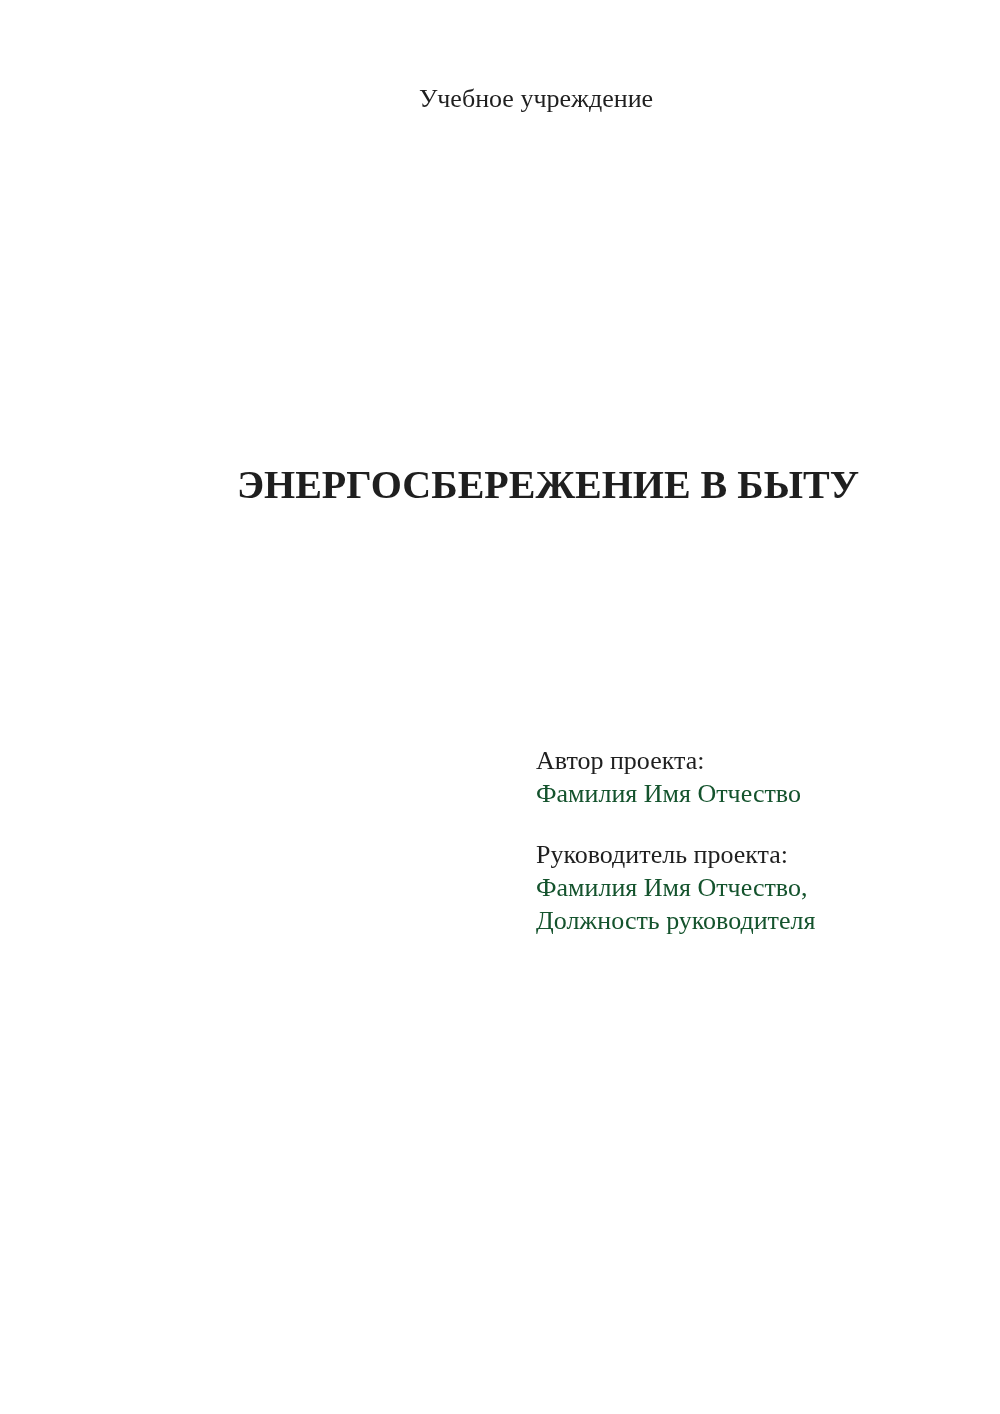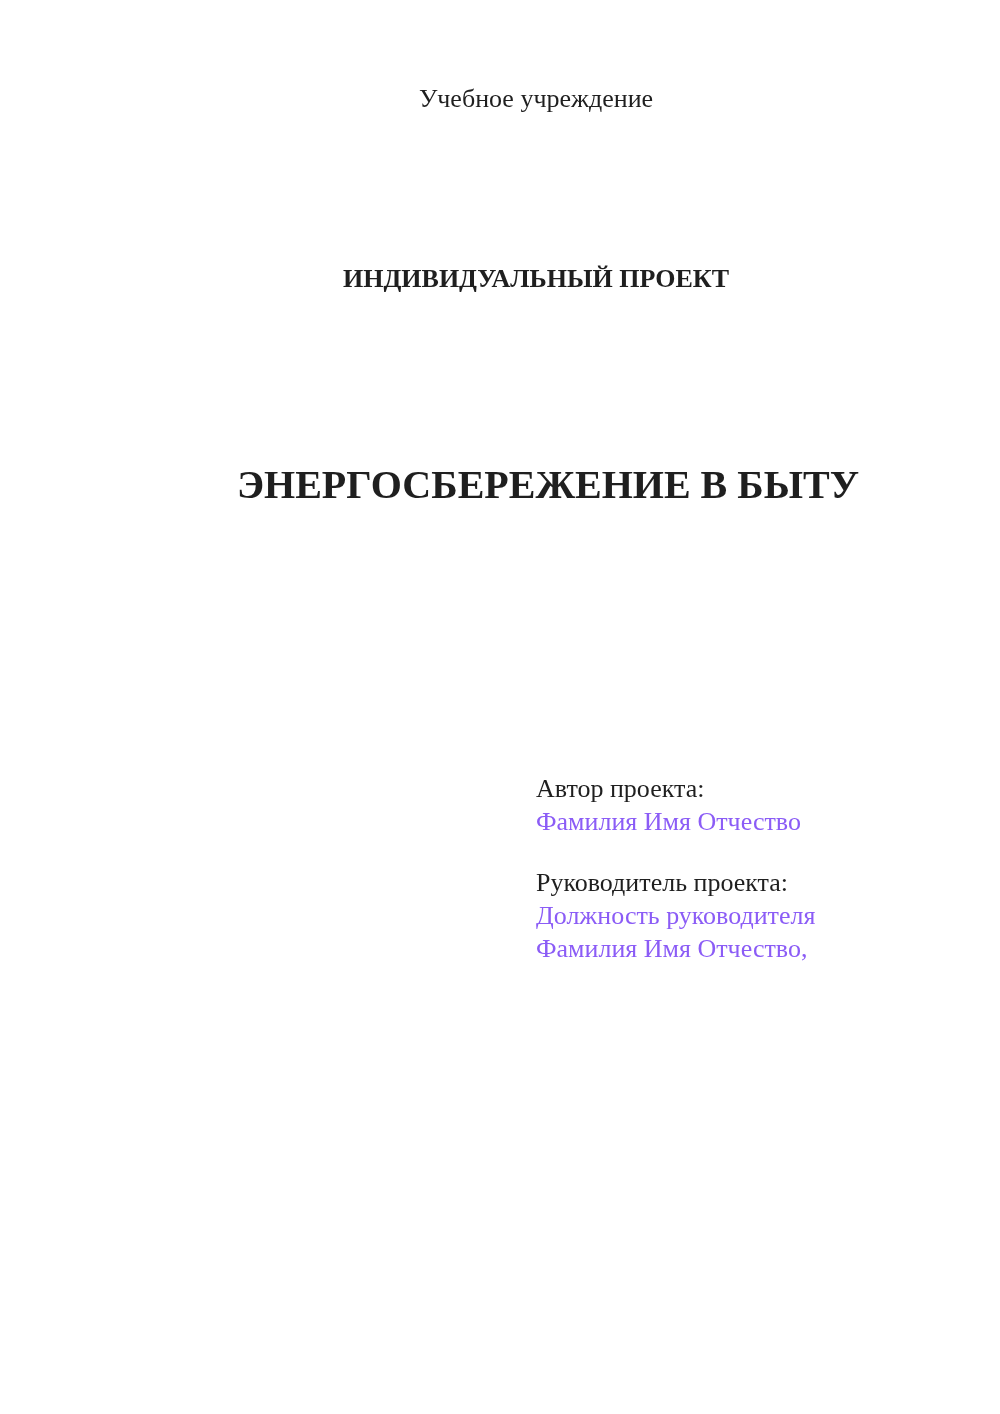--- a/index.html
+++ b/index.html
@@ -36,54 +36,53 @@
   }
   .doc-title {
     top: 453px;
     font-size: 40px;
     font-weight: bold;
     margin: 12px;
   }
   .credits {
     position: absolute;
     left: 536px;
-    top: 772px;
+    top: 744px;
     font-size: 26px;
     line-height: 33px;
     color: #1f1f1f;
     text-align: left;
   }
   .credits .group-supervisor {
     margin-top: 28px;
   }
   .placeholder {
-    color: #8b5cf6;
+    color: #14532d;
   }
   .footer-line {
     top: 1292px;
     font-size: 26px;
   }
 </style>
 </head>
 <body>
 
 <div class="page">
 
   <div class="center-line institution">Учебное учреждение</div>
 
-  <div class="center-line project-type">ИНДИВИДУАЛЬНЫЙ ПРОЕКТ</div>
 
   <h1 class="center-line doc-title">ЭНЕРГОСБЕРЕЖЕНИЕ В БЫТУ</h1>
 
   <div class="credits">
     <div class="group-author">
       <div>Автор проекта:</div>
       <div class="placeholder">Фамилия Имя Отчество</div>
     </div>
     <div class="group-supervisor">
       <div>Руководитель проекта:</div>
+      <div class="placeholder">Фамилия Имя Отчество,</div>
       <div class="placeholder">Должность руководителя</div>
-      <div class="placeholder">Фамилия Имя Отчество,</div>
     </div>
   </div>
 
 
 </div>
 
 </body></html>

